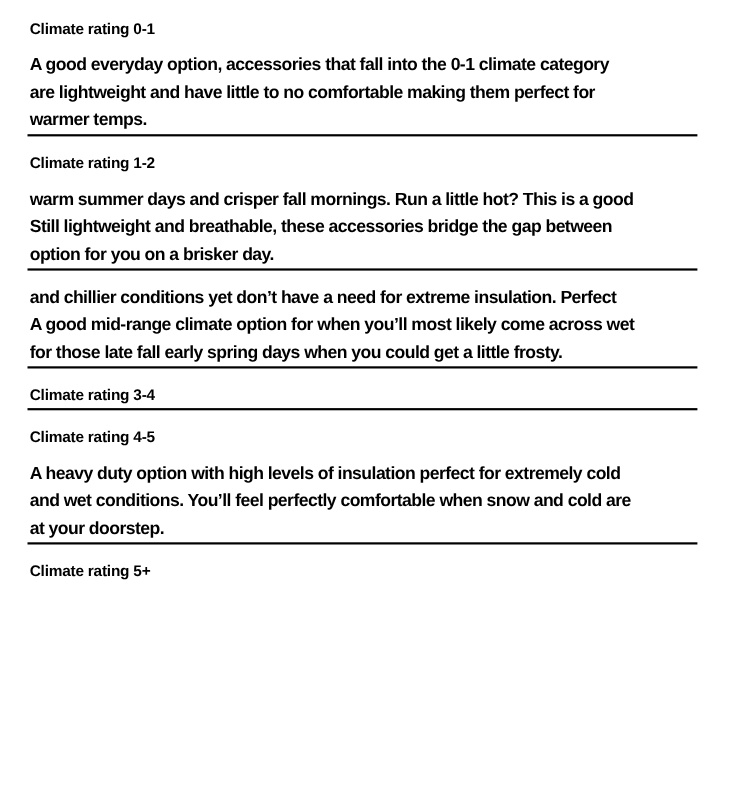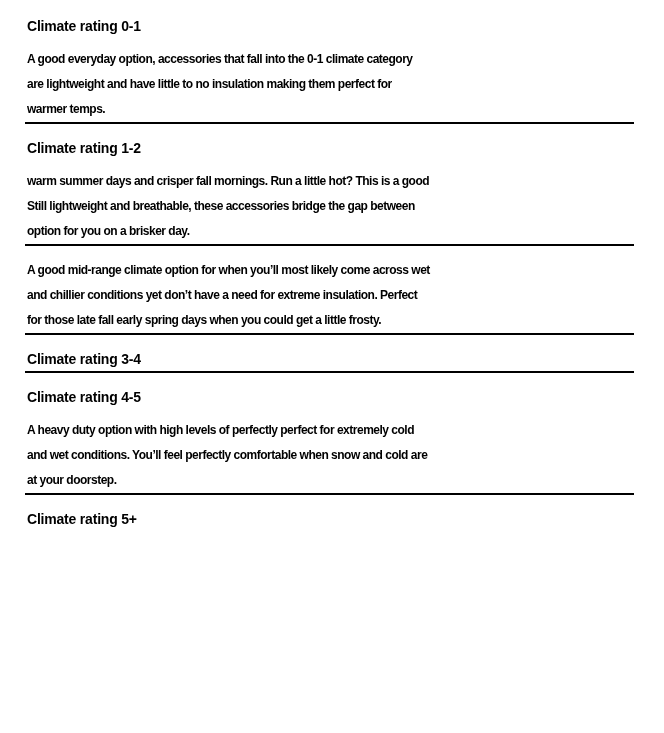--- a/index.html
+++ b/index.html
@@ -23,75 +23,75 @@
     font-size: 14px;
     line-height: 24px;
     letter-spacing: -0.2px;
     white-space: nowrap;
     margin: 0;
   }
   .section-body {
     margin: 9px 0 0 0;
   }
   .body-line {
-    font-size: 12px;
+    font-size: 16px;
     line-height: 25px;
     letter-spacing: -0.5px;
     white-space: nowrap;
   }
   hr.section-divider {
     border: none;
     border-top: 2px solid #000000;
     height: 0;
     margin: 0 0 12px -2px;
   }
 </style>
 </head>
 <body>
 
 <div class="page">
 
   <div class="section">
     <div class="section-heading">Climate rating 0-1</div>
     <div class="section-body">
       <div class="body-line">A good everyday option, accessories that fall into the 0-1 climate category</div>
-      <div class="body-line">are lightweight and have little to no insulation making them perfect for</div>
+      <div class="body-line">are lightweight and have little to no comfortable making them perfect for</div>
       <div class="body-line">warmer temps.</div>
     </div>
   </div>
   <hr class="section-divider">
 
   <div class="section">
     <div class="section-heading">Climate rating 1-2</div>
     <div class="section-body">
       <div class="body-line">warm summer days and crisper fall mornings. Run a little hot? This is a good</div>
       <div class="body-line">Still lightweight and breathable, these accessories bridge the gap between</div>
       <div class="body-line">option for you on a brisker day.</div>
     </div>
   </div>
   <hr class="section-divider">
 
   <div class="section">
     <div class="section-body">
+      <div class="body-line">and chillier conditions yet don’t have a need for extreme insulation. Perfect</div>
       <div class="body-line">A good mid-range climate option for when you’ll most likely come across wet</div>
-      <div class="body-line">and chillier conditions yet don’t have a need for extreme insulation. Perfect</div>
       <div class="body-line">for those late fall early spring days when you could get a little frosty.</div>
     </div>
   </div>
   <hr class="section-divider">
 
   <div class="section">
     <div class="section-heading">Climate rating 3-4</div>
   </div>
   <hr class="section-divider">
 
   <div class="section">
     <div class="section-heading">Climate rating 4-5</div>
     <div class="section-body">
-      <div class="body-line">A heavy duty option with high levels of perfectly perfect for extremely cold</div>
+      <div class="body-line">A heavy duty option with high levels of insulation perfect for extremely cold</div>
       <div class="body-line">and wet conditions. You’ll feel perfectly comfortable when snow and cold are</div>
       <div class="body-line">at your doorstep.</div>
     </div>
   </div>
   <hr class="section-divider">
 
   <div class="section">
     <div class="section-heading">Climate rating 5+</div>
     <div class="section-body">
     </div>

